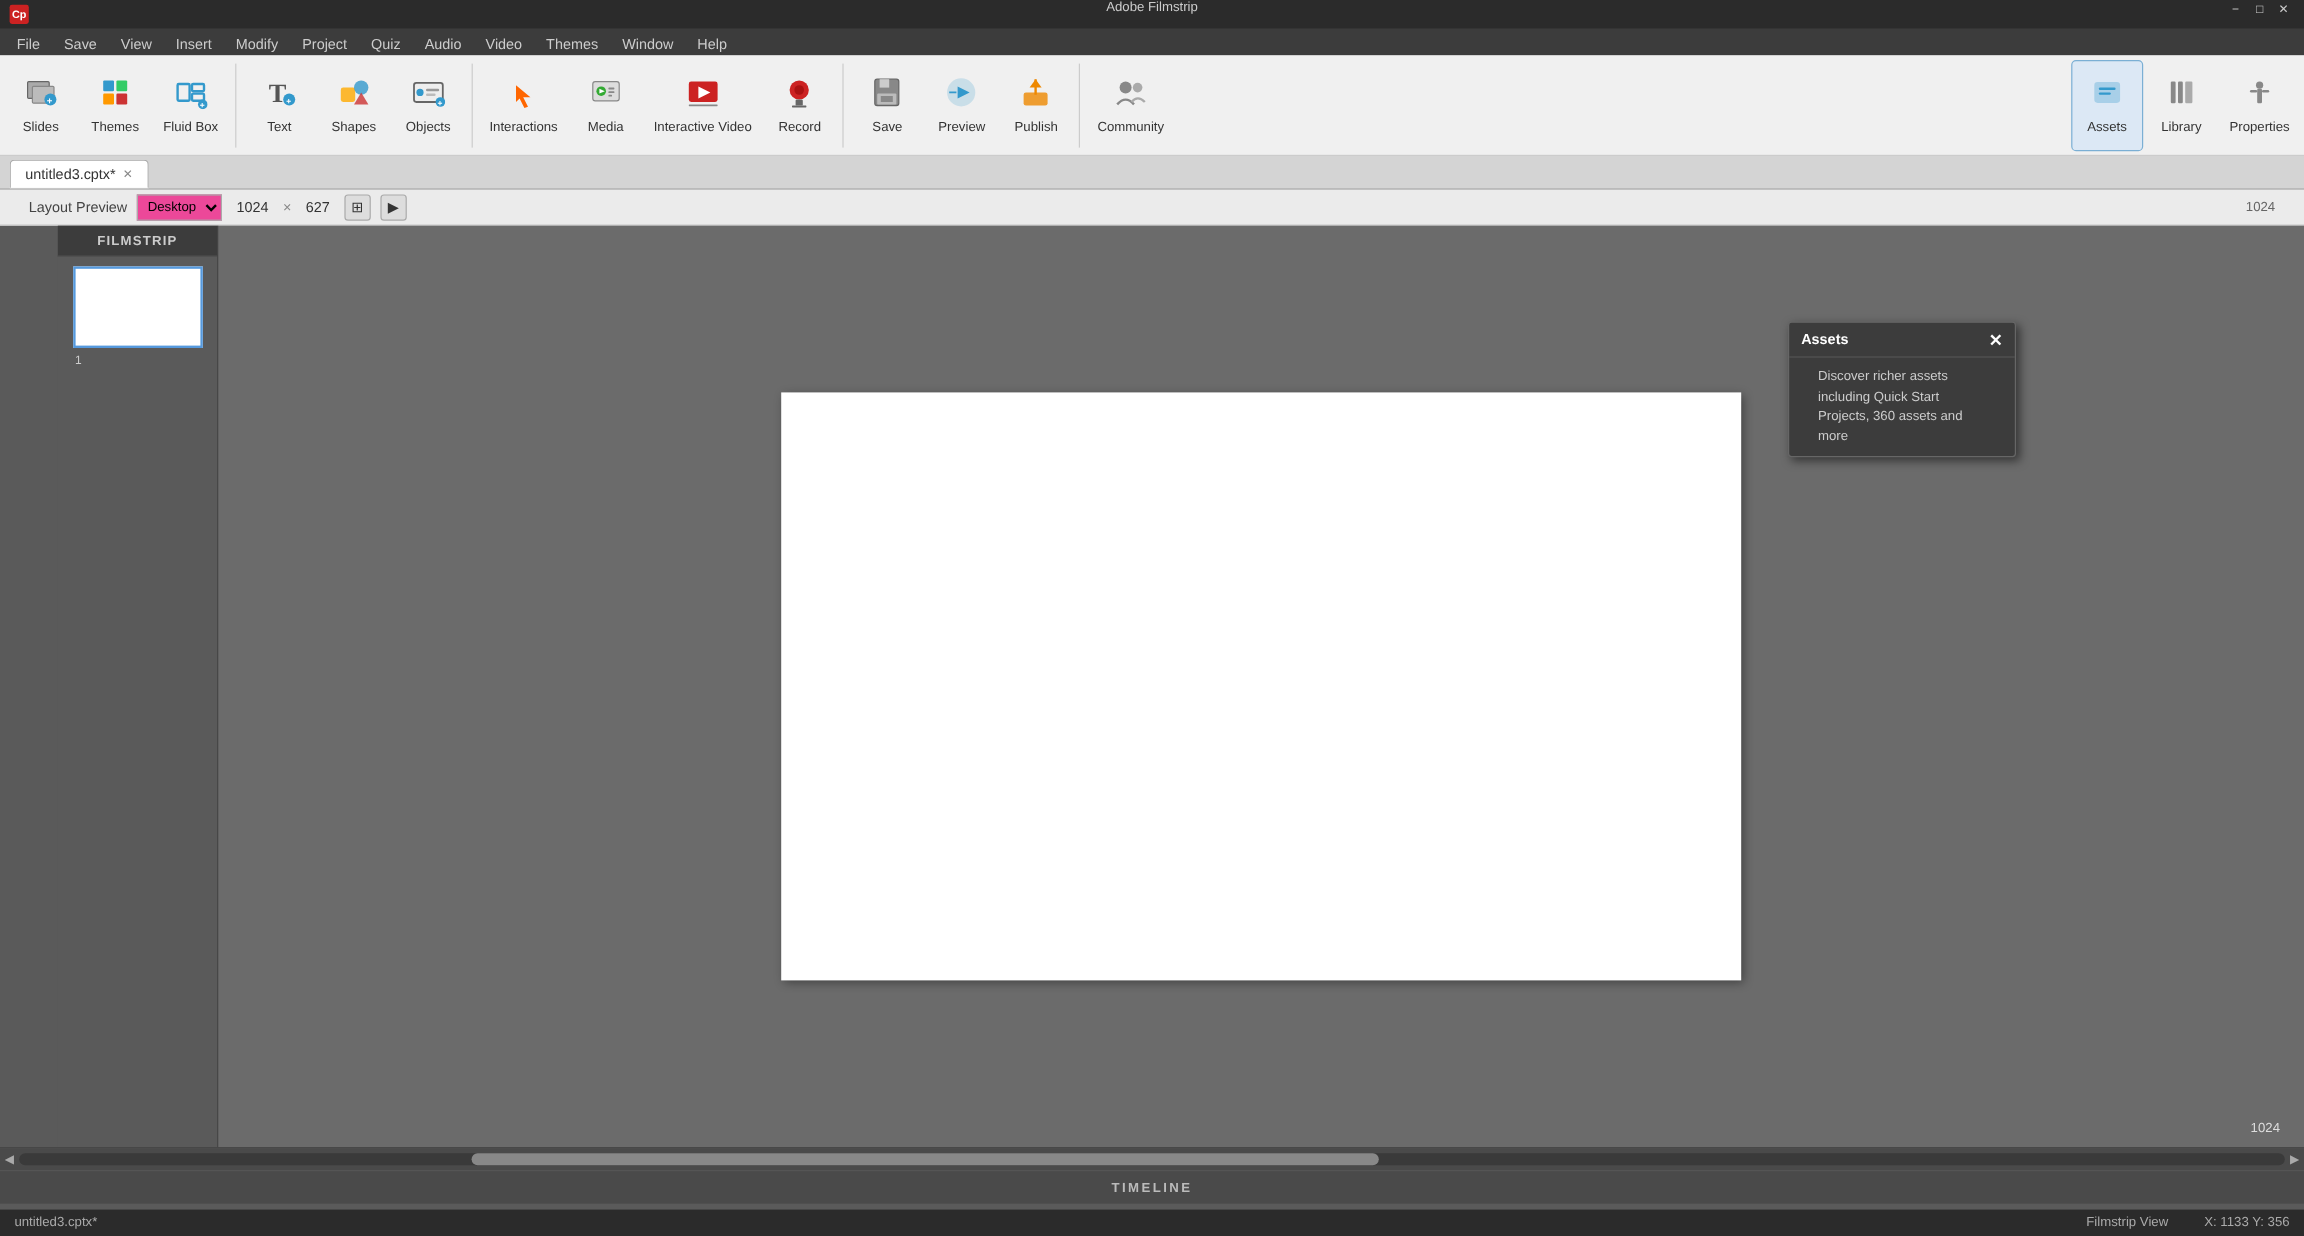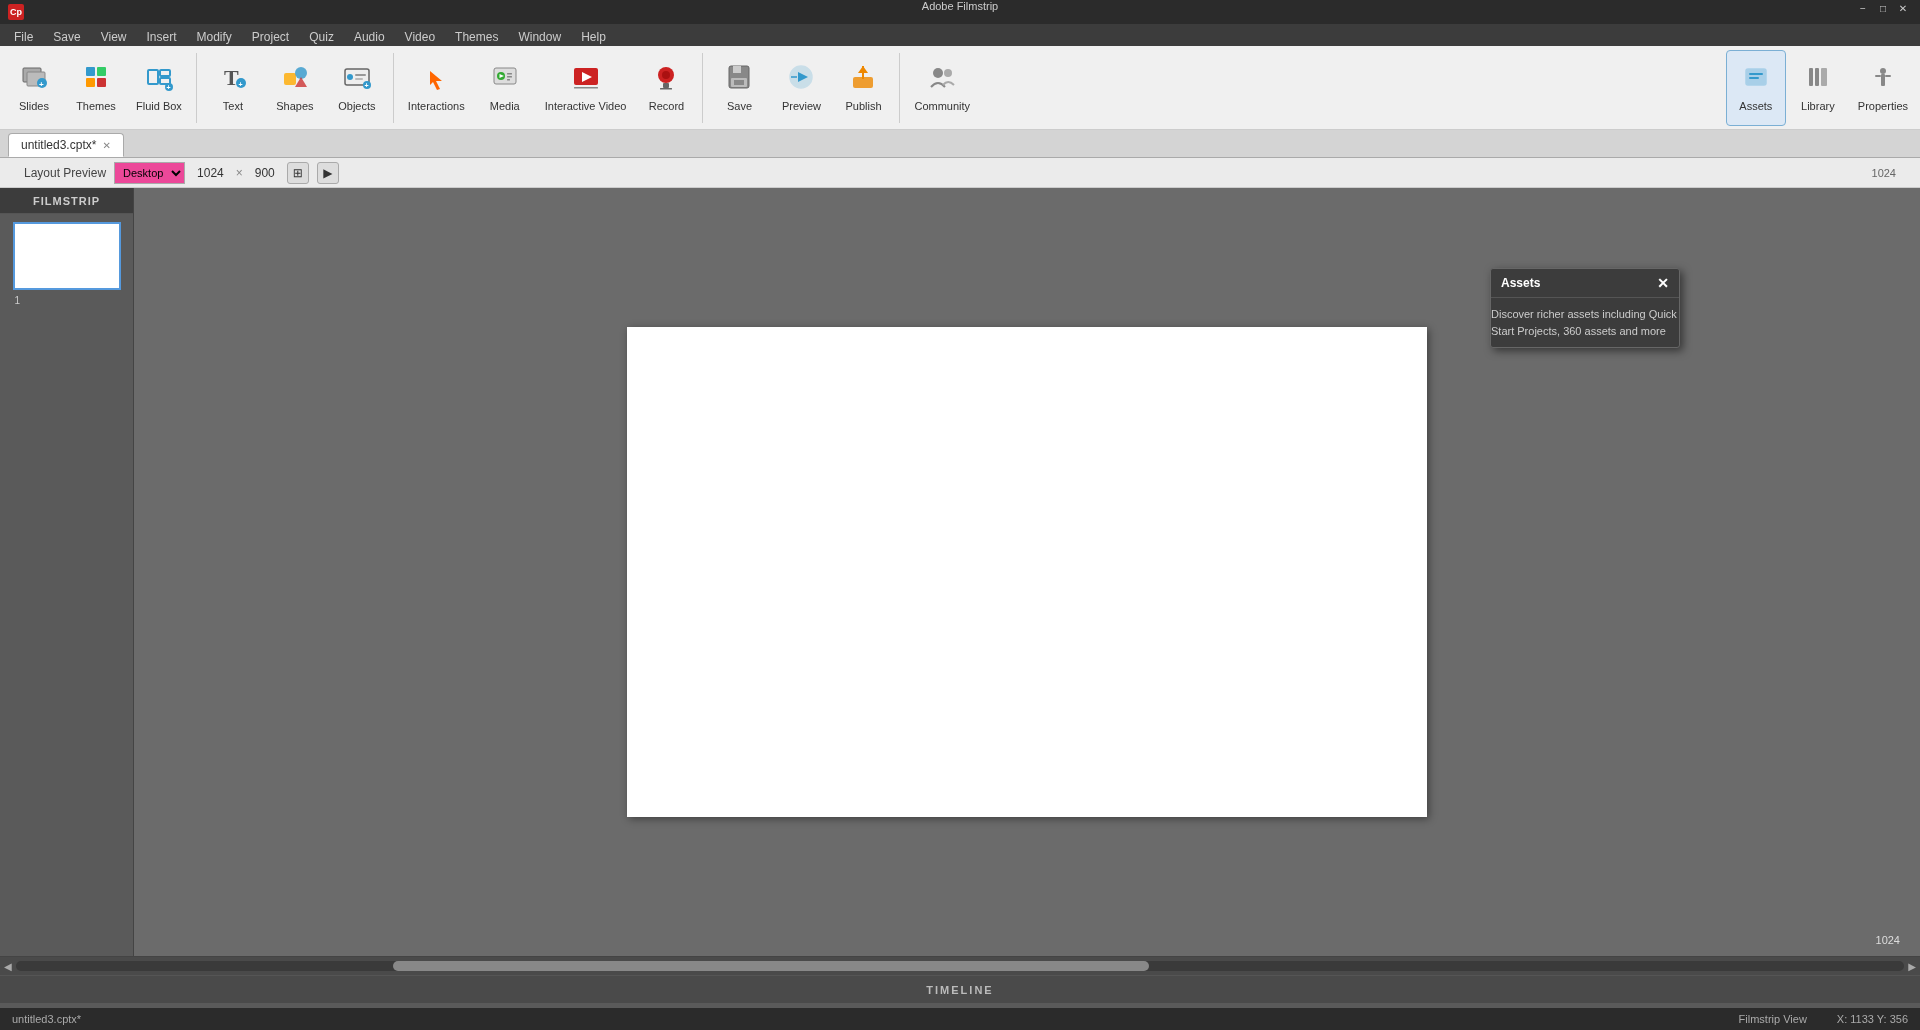--- a/index.html
+++ b/index.html
@@ -130,20 +130,21 @@
       cursor: pointer;
       font-size: 12px;
     }
     .ruler-right { margin-left: auto; font-size: 11px; color: #666; }
 
     
     #main-content {
       display: flex;
       flex: 1;
       overflow: hidden;
+      margin-left: 48px;
     }
 
     
     #filmstrip {
       width: 134px;
       background: #5a5a5a;
       border-right: 1px solid #444;
       display: flex;
       flex-direction: column;
       flex-shrink: 0;
@@ -217,21 +218,21 @@
     }
     #assets-popup .popup-header {
       display: flex;
       justify-content: space-between;
       align-items: center;
       padding: 6px 10px;
       border-bottom: 1px solid #555;
     }
     #assets-popup .popup-header span { font-weight: bold; color: #fff; }
     #assets-popup .popup-close { cursor: pointer; color: #aaa; font-size: 14px; }
-    #assets-popup .popup-body { padding: 8px 0; font-size: 11px; color: #ccc; line-height: 1.5; }
+    #assets-popup .popup-body { padding: 8px 24px; font-size: 11px; color: #ccc; line-height: 1.5; }
 
     
     #bottom-area {
       height: 52px;
       background: #5a5a5a;
       border-top: 1px solid #444;
       flex-shrink: 0;
       display: flex;
       flex-direction: column;
     }
@@ -536,21 +537,21 @@
 
 <div id="sub-toolbar">
   <span style="font-size:12px;color:#444;">Layout Preview</span>
   <select>
     <option>Desktop</option>
     <option>Tablet</option>
     <option>Mobile</option>
   </select>
   <span class="dim-value">1024</span>
   <span style="color:#888;">×</span>
-  <span class="dim-value">900</span>
+  <span class="dim-value">627</span>
   <div class="sub-btn">⊞</div>
   <div class="sub-btn">▶</div>
   <span class="ruler-right">1024</span>
 </div>
 
 <div id="main-content">
 
   <div id="filmstrip">
     <div id="filmstrip-header">FILMSTRIP</div>
     <div class="filmstrip-slide">

